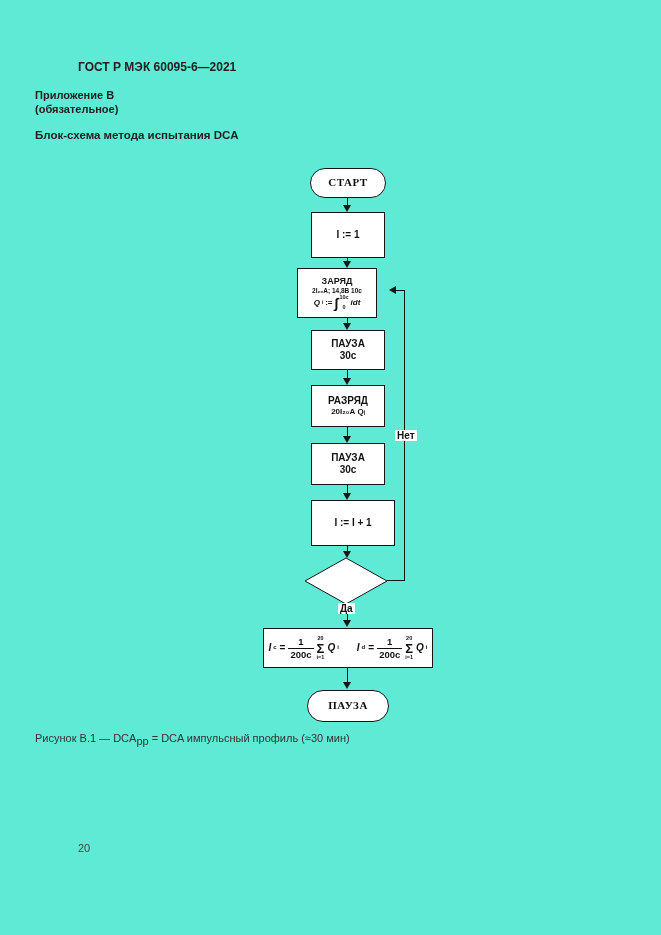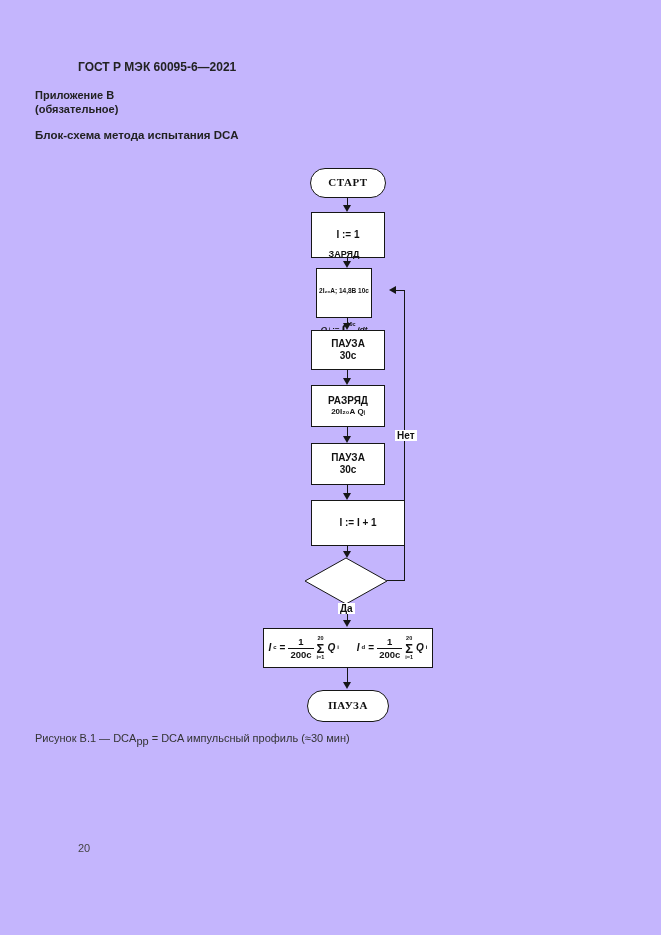--- a/index.html
+++ b/index.html
@@ -1,17 +1,17 @@
 <!DOCTYPE html>
 <html><head>
 <meta charset="utf-8">
 <style>
   html,body{margin:0;padding:0;background:#fff;}
   .page{
-    position:relative;width:661px;height:935px;background:#c4b5fd;
+    position:relative;width:661px;height:935px;background:#5eead4;
     font-family:"Liberation Sans", sans-serif;color:#111;
     outline:1px solid #e3e3e3;overflow:hidden;
   }
   .abs{position:absolute;}
   .doc-header{left:78px;top:60px;font-size:12px;font-weight:bold;color:#222;}
   .centered{left:35px;right:0;text-align:left;}
   .annex-label{top:89px;font-size:11px;font-weight:bold;color:#222;}
   .annex-note{top:103px;font-size:11px;font-weight:bold;color:#222;}
   .figure-title{top:129px;font-size:11.5px;font-weight:bold;color:#222;}
   .caption{top:732px;font-size:11px;color:#333;}
@@ -68,21 +68,21 @@
   <div class="vline" style="left:347px;top:198px;height:8px;"></div>
   <div class="ah-down" style="left:343px;top:205px;"></div>
 
   <div class="node proc" style="left:311px;top:212px;width:74px;height:46px;">
     <span>I := 1</span>
   </div>
 
   <div class="vline" style="left:347px;top:258px;height:4px;"></div>
   <div class="ah-down" style="left:343px;top:261px;"></div>
 
-  <div class="node" style="left:316px;top:268px;width:56px;height:50px;gap:27px;">
+  <div class="node" style="left:297px;top:268px;width:80px;height:50px;">
     <span style="font-size:9px;">ЗАРЯД</span>
     <span class="small-params">2I₂₀А; 14,8В 10с</span>
     <span class="mrow charge-formula">
       <span class="mvar">Q</span>
         <sub>i</sub>
       <span>:=</span>
       <span class="int-sign">∫</span>
       <span class="int-lims">
         <span>10с</span>
         <span>0</span>
@@ -111,21 +111,21 @@
   <div class="ah-down" style="left:343px;top:436px;"></div>
 
   <div class="node proc" style="left:311px;top:443px;width:74px;height:42px;">
     <span>ПАУЗА</span>
     <span>30с</span>
   </div>
 
   <div class="vline" style="left:347px;top:485px;height:9px;"></div>
   <div class="ah-down" style="left:343px;top:493px;"></div>
 
-  <div class="node proc" style="left:311px;top:500px;width:94px;height:46px;">
+  <div class="node proc" style="left:311px;top:500px;width:84px;height:46px;">
     <span>I := I + 1</span>
   </div>
 
   <div class="vline" style="left:347px;top:546px;height:6px;"></div>
   <div class="ah-down" style="left:343px;top:551px;"></div>
 
   <svg class="abs" style="left:304px;top:557px;" width="84" height="48">
     <polygon points="42,1 83,24 42,47 1,24" fill="#ffffff" stroke="#161616" stroke-width="1"></polygon>
   </svg>
 

